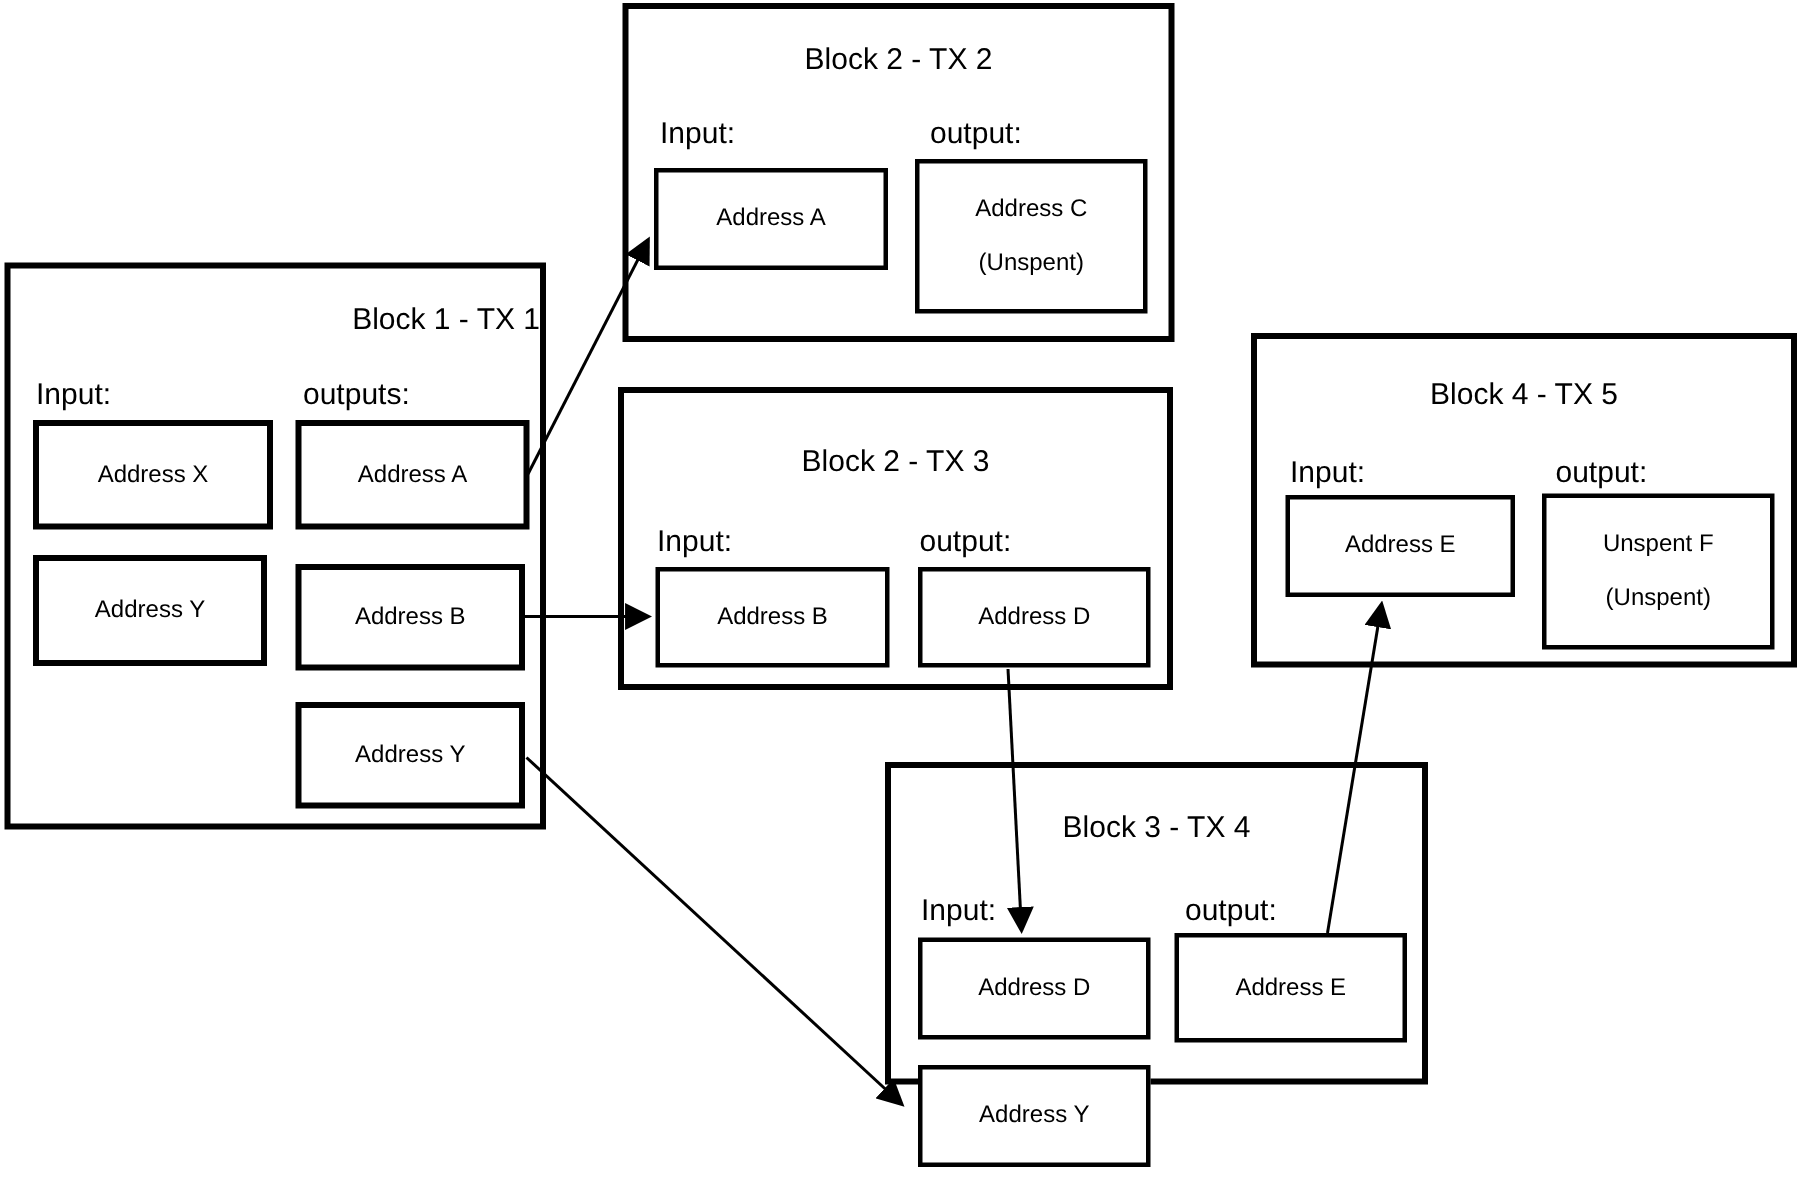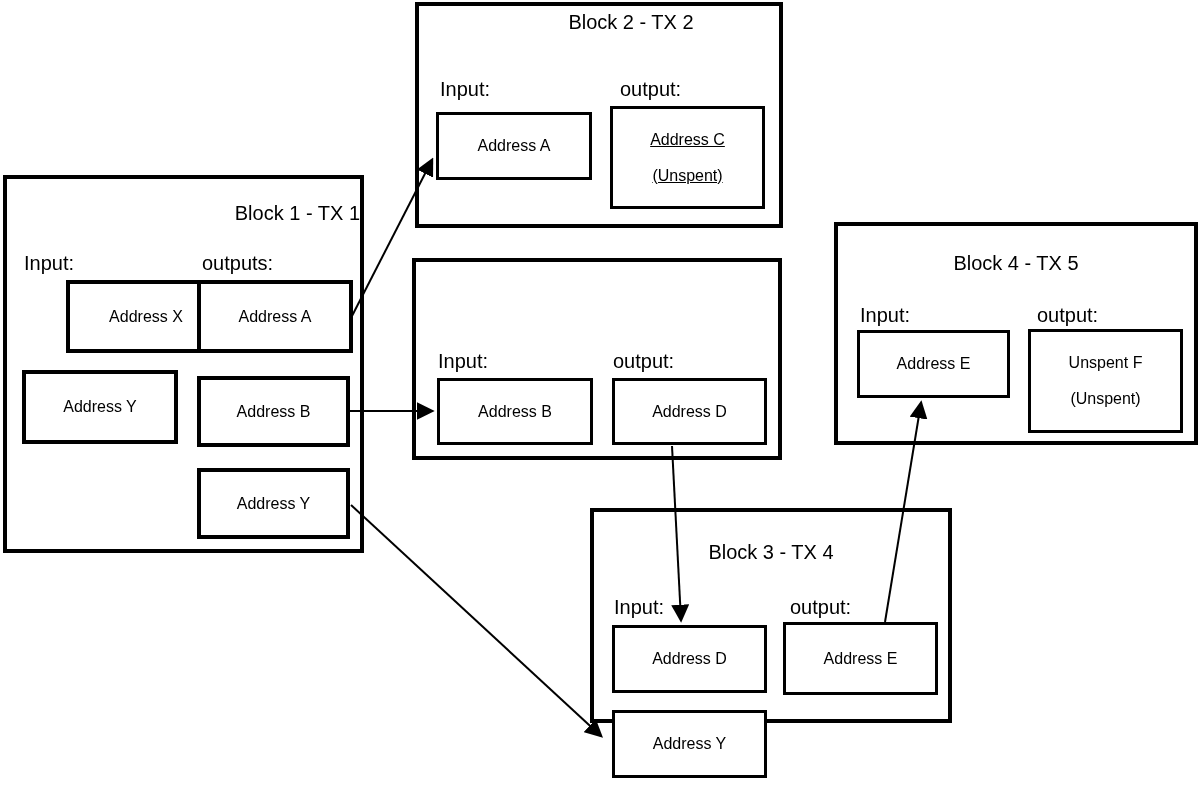--- a/index.html
+++ b/index.html
@@ -64,51 +64,52 @@
 </style>
 </head>
 <body>
 
 <div id="canvas">
 
   <div class="block block1" style="left:3px; top:175px; width:361px; height:378px;">
     <div class="block-title" style="top:23px;text-align:right;">Block 1 - TX 1</div>
     <div class="io-label" style="left:17px; top:73px;">Input:</div>
     <div class="io-label" style="left:195px; top:73px;">outputs:</div>
-    <div class="abox" style="left:15px; top:101px; width:160px; height:73px;margin-left:44px;">
+    <div class="abox" style="left:15px; top:101px; width:160px; height:73px;">
       <span>Address X</span>
     </div>
     <div class="abox" style="left:15px; top:191px; width:156px; height:74px;">
       <span>Address Y</span>
     </div>
     <div class="abox" style="left:190px; top:101px; width:156px; height:73px;">
       <span>Address A</span>
     </div>
     <div class="abox" style="left:190px; top:197px; width:153px; height:71px;">
       <span>Address B</span>
     </div>
     <div class="abox" style="left:190px; top:289px; width:153px; height:71px;">
       <span>Address Y</span>
     </div>
   </div>
 
   <div class="block" style="left:415px; top:2px; width:368px; height:226px;">
-    <div class="block-title" style="top:5px;margin-left:32px;">Block 2 - TX 2</div>
+    <div class="block-title" style="top:23px;">Block 2 - TX 2</div>
     <div class="io-label" style="left:21px; top:72px;">Input:</div>
     <div class="io-label" style="left:201px; top:72px;">output:</div>
     <div class="abox" style="left:17px; top:106px; width:156px; height:68px;">
       <span>Address A</span>
     </div>
-    <div class="abox" style="left:191px; top:100px; width:155px; height:103px;text-decoration:underline;">
+    <div class="abox" style="left:191px; top:100px; width:155px; height:103px;">
       <span>Address C</span>
       <span>(Unspent)</span>
     </div>
   </div>
 
   <div class="block" style="left:412px; top:258px; width:370px; height:202px;">
+    <div class="block-title" style="top:35px;">Block 2 - TX 3</div>
     <div class="io-label" style="left:22px; top:88px;">Input:</div>
     <div class="io-label" style="left:197px; top:88px;">output:</div>
     <div class="abox" style="left:21px; top:116px; width:156px; height:67px;">
       <span>Address B</span>
     </div>
     <div class="abox" style="left:196px; top:116px; width:155px; height:67px;">
       <span>Address D</span>
     </div>
   </div>
 

